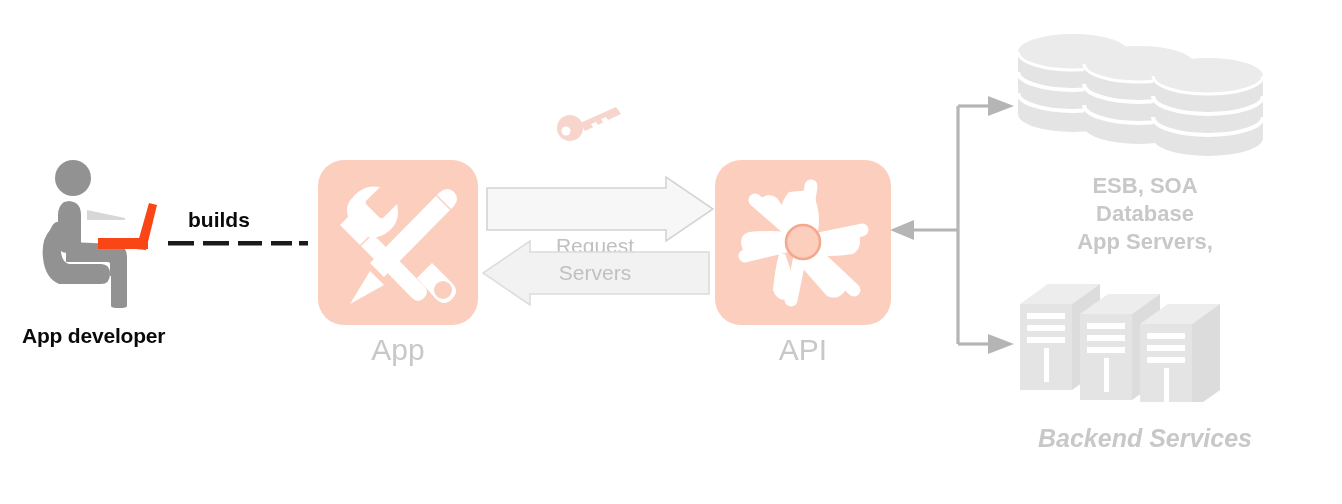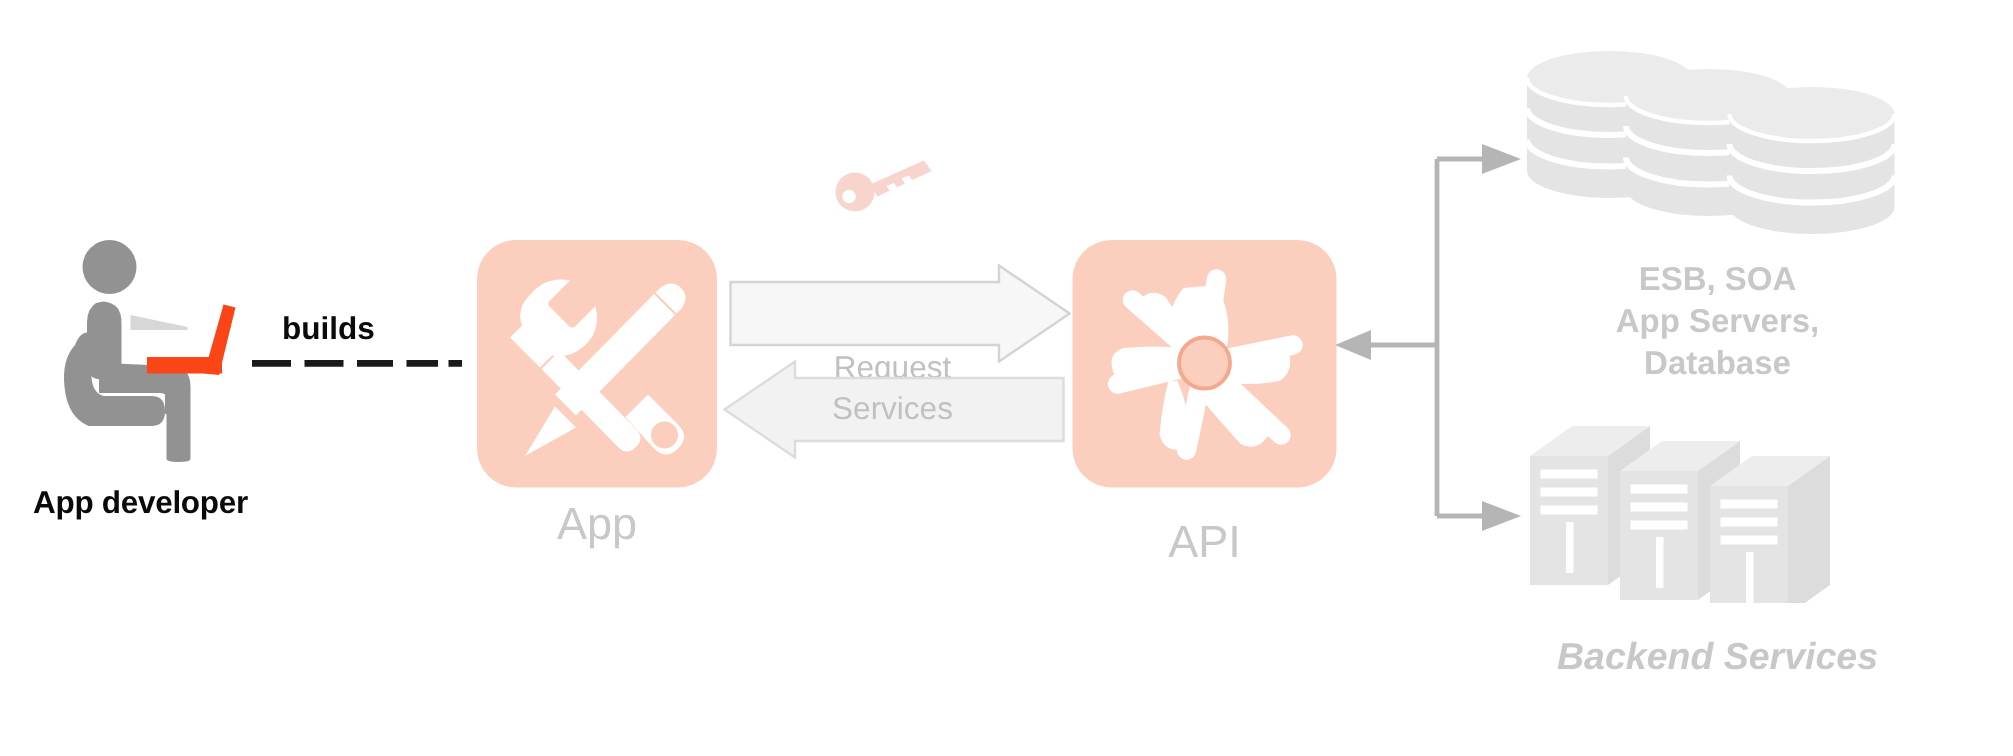--- a/index.html
+++ b/index.html
@@ -49,21 +49,21 @@
   #app-tile  { left: 318px; top: 160px; }
   #api-tile  { left: 715px; top: 160px; width: 176px; }
   .tile-icon { position: absolute; left: 0; top: 0; width: 100%; height: 100%; }
   .tile-label {
     font-size: 30px;
     color: #c8c8c8;
     text-align: center;
     white-space: nowrap;
   }
   #app-label { left: 318px; top: 333px; width: 160px; }
-  #api-label { left: 715px; top: 333px; width: 176px; margin-top: 12px; }
+  #api-label { left: 715px; top: 333px; width: 176px; }
 
   
   #api-key-icon { left: 556px; top: 100px; width: 68px; height: 44px; }
   #api-key-label {
     left: 488px; top: 143px; width: 210px;
     text-align: center;
     font-size: 24px;
     color: #c8c8c8;
     white-space: nowrap;
   }
@@ -168,21 +168,21 @@
       <path d="M1 12 L180 12 L180 1 L227 33 L180 65 L180 54 L1 54 Z" fill="#f7f7f7" stroke="#d4d4d4" stroke-width="1.6"></path>
     </svg>
   </div>
   <div class="abs flow-label" id="request-label">Request</div>
 
   <div class="abs" id="response-arrow">
     <svg width="228" height="66" viewBox="0 0 228 66">
       <path d="M227 12 L48 12 L48 1 L1 33 L48 65 L48 54 L227 54 Z" fill="#f2f2f2" stroke="#dcdcdc" stroke-width="1.6"></path>
     </svg>
   </div>
-  <div class="abs flow-label" id="response-label">Services</div>
+  <div class="abs flow-label" id="response-label">Servers</div>
 
   <div class="abs tile" id="api-tile">
     <svg class="tile-icon" viewBox="0 0 176 165">
       <g fill="#ffffff" stroke="#ffffff" stroke-width="13" stroke-linecap="round" stroke-linejoin="round">
         <path d="M88 82 L96 26"></path>
         <path d="M88 82 L147 70"></path>
         <path d="M88 82 L139 130"></path>
         <path d="M88 82 L76 140"></path>
         <path d="M88 82 L30 96"></path>
         <path d="M88 82 L40 40"></path>
@@ -229,22 +229,22 @@
           <path d="M0 18 a55 18 0 0 0 110 0" fill="none" stroke="#ffffff" stroke-width="3"></path>
         </g>
       </defs>
       <use href="#disc-stack" x="0" y="2"></use>
       <use href="#disc-stack" x="66" y="14"></use>
       <use href="#disc-stack" x="135" y="26"></use>
     </svg>
   </div>
   <div class="abs backend-label" id="esb-label">
     <div>ESB, SOA</div>
+    <div>Database</div>
     <div>App Servers,</div>
-    <div>Database</div>
   </div>
 
   <div class="abs" id="servers-icon">
     <svg width="245" height="120" viewBox="0 0 245 120">
       <defs>
         <g id="rack">
           <path d="M0 22 L52 22 L52 108 L0 108 Z" fill="#e4e4e4"></path>
           <path d="M0 22 L28 2 L80 2 L52 22 Z" fill="#ededed"></path>
           <path d="M52 22 L80 2 L80 88 L52 108 Z" fill="#dcdcdc"></path>
           <g fill="#ffffff">

